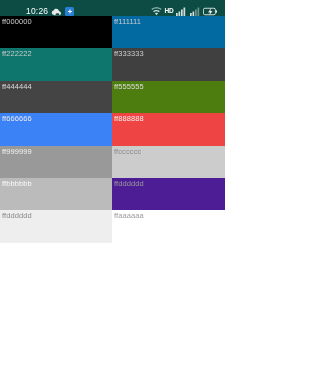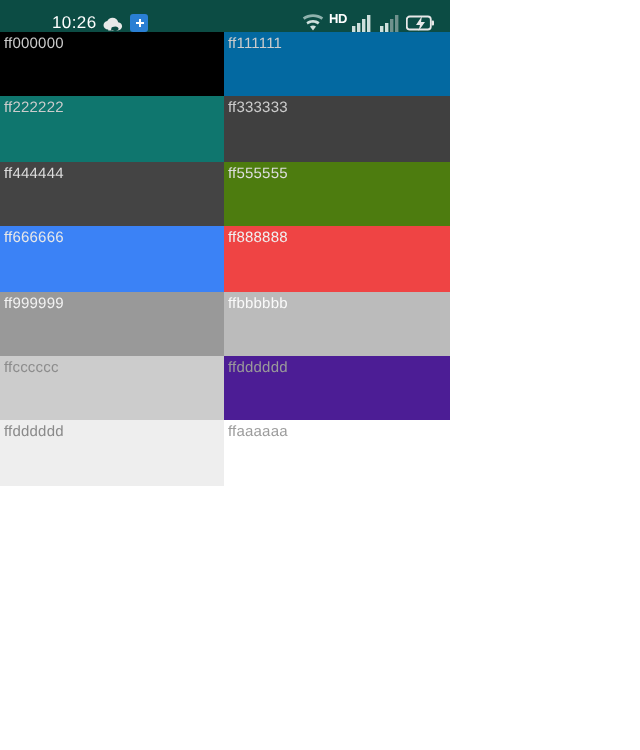--- a/index.html
+++ b/index.html
@@ -174,27 +174,27 @@
     <span class="swatch-label" style="color:#e8e8e8">ff666666</span>
   </div>
 
   <div class="swatch" style="background:#ef4444">
     <span class="swatch-label" style="color:#f0f0f0">ff888888</span>
   </div>
   <div class="swatch" style="background:#999999">
     <span class="swatch-label" style="color:#f2f2f2">ff999999</span>
   </div>
 
+  <div class="swatch" style="background:#cccccc">
+    <span class="swatch-label" style="color:#8c8c8c">ffcccccc</span>
+  </div>
+
   <div class="swatch" style="background:#bbbbbb">
     <span class="swatch-label" style="color:#fafafa">ffbbbbbb</span>
   </div>
-
-  <div class="swatch" style="background:#cccccc">
-    <span class="swatch-label" style="color:#8c8c8c">ffcccccc</span>
-  </div>
   <div class="swatch" style="background:#4c1d95">
     <span class="swatch-label" style="color:#9a9a9a">ffdddddd</span>
   </div>
 
   <div class="swatch" style="background:#eeeeee">
     <span class="swatch-label" style="color:#8a8a8a">ffdddddd</span>
   </div>
   <div class="swatch" style="background:#ffffff">
     <span class="swatch-label" style="color:#9c9c9c">ffaaaaaa</span>
   </div>

